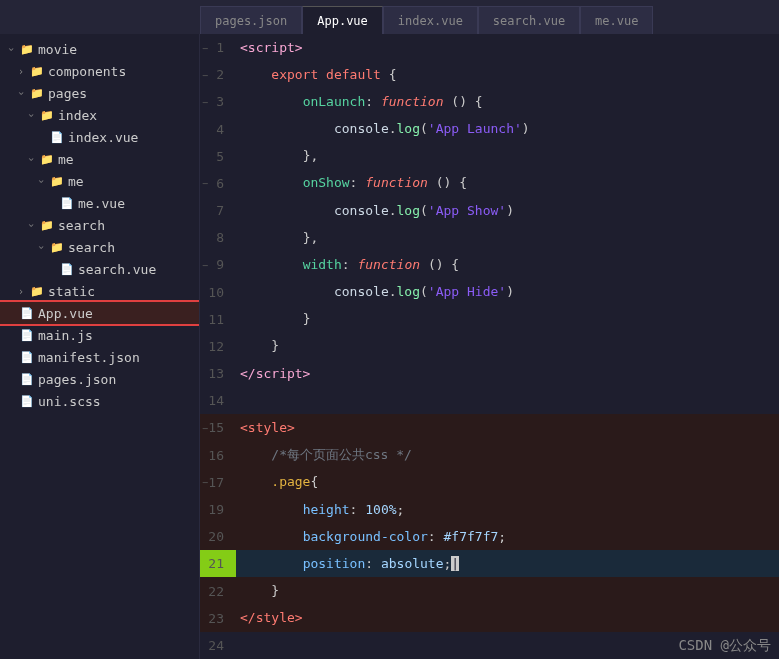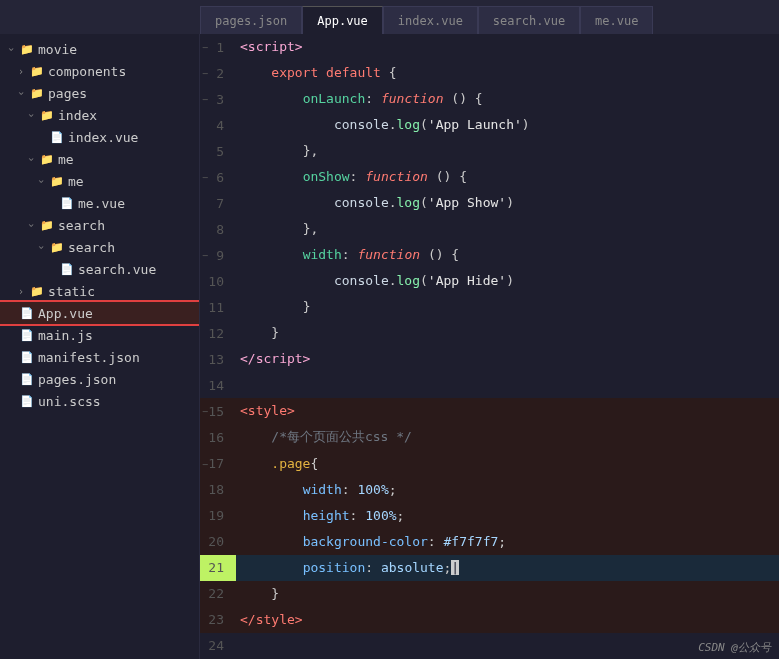--- a/index.html
+++ b/index.html
@@ -155,40 +155,39 @@
       border: 2px solid #e04040;
     }
     .highlighted-block .line-content,
     .highlighted-block .line-number {
       background: #2a1a1a;
     }
 
     
     .kw { color: #ff7b72; }     
     .fn { color: #86efac; }       
-    .str { color: #e5e5e5; }      
+    .str { color: #8b5cf6; }      
     .cmt { color: #6e7681; }      
     .tag { color: #f9a8d4; }      
     .css-prop { color: #79c0ff; } 
     .css-val { color: #a5d6ff; }  
     .punct { color: #ccc; }
     .plain { color: #cdd9e5; }
     .italic { font-style: italic; }
     .cyan { color: #56d3a0; }
     .yellow { color: #e3b341; }
     .style-tag { color: #ff7b72; }
 
     
     .watermark {
       position: absolute;
       bottom: 4px;
       right: 8px;
       color: #888;
-      font-size: 11px;
-      font-style: italic;
+      font-size: 14px;
     }
   </style>
 </head>
 <body>
 
 <div class="tab-bar">
   <div class="tab">pages.json</div>
   <div class="tab active">App.vue</div>
   <div class="tab">index.vue</div>
   <div class="tab">search.vue</div>
@@ -384,37 +383,33 @@
       <div class="code-line highlighted-block">
         <div class="line-number">16</div>
         <div class="line-content">    <span class="cmt">/*每个页面公共css */</span></div>
       </div>
 
       <div class="code-line highlighted-block">
         <div class="line-number"><span class="fold-btn">−</span>17</div>
         <div class="line-content">    <span class="yellow">.page</span><span class="punct">{</span></div>
       </div>
 
-      <div class="code-line highlighted-block">
-        <div class="line-number">18</div>
-        <div class="line-content">        <span class="css-prop">width</span><span class="punct">:</span> <span class="css-val">100%</span><span class="punct">;</span></div>
-      </div>
 
       <div class="code-line highlighted-block">
         <div class="line-number">19</div>
         <div class="line-content">        <span class="css-prop">height</span><span class="punct">:</span> <span class="css-val">100%</span><span class="punct">;</span></div>
       </div>
 
       <div class="code-line highlighted-block">
         <div class="line-number">20</div>
         <div class="line-content">        <span class="css-prop">background-color</span><span class="punct">:</span> <span class="css-val">#f7f7f7</span><span class="punct">;</span></div>
       </div>
 
       <div class="code-line highlighted-block" style="background:#1a2a3a;">
-        <div class="line-number" style="background:#bef264;">21</div>
+        <div class="line-number" style="background:#84cc16;">21</div>
         <div class="line-content" style="background:#1a2a3a;">        <span class="css-prop">position</span><span class="punct">:</span> <span class="css-val">absolute</span><span class="punct">;</span><span style="background:#ccc;color:#1e1e2e;">|</span></div>
       </div>
 
       <div class="code-line highlighted-block">
         <div class="line-number">22</div>
         <div class="line-content">    <span class="punct">}</span></div>
       </div>
 
       <div class="code-line highlighted-block">
         <div class="line-number">23</div>

